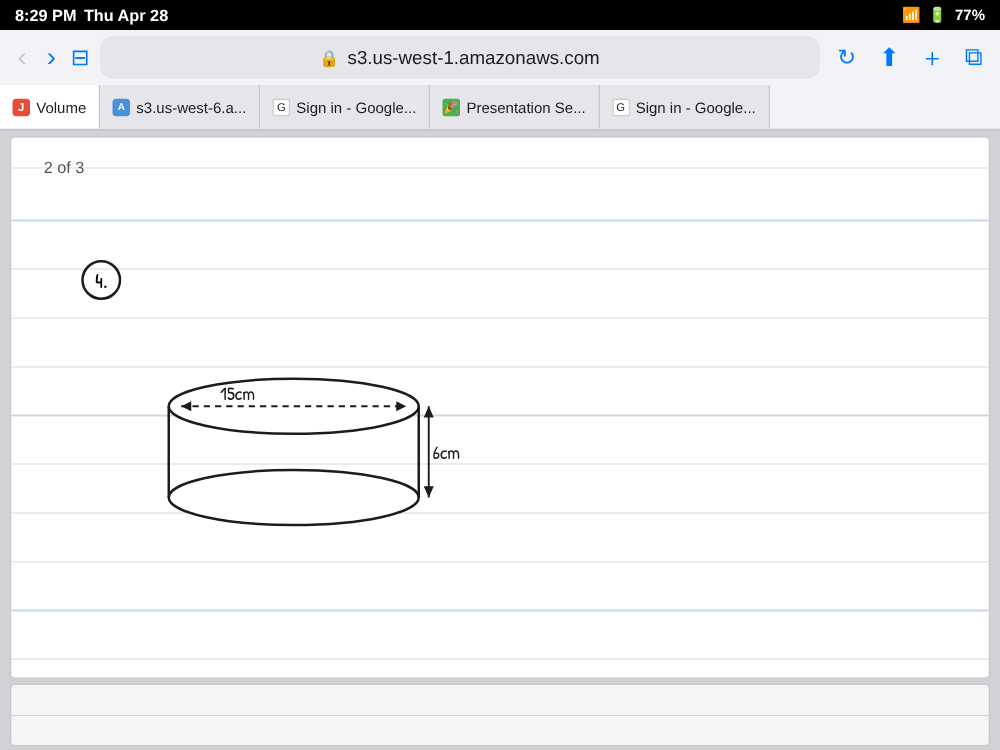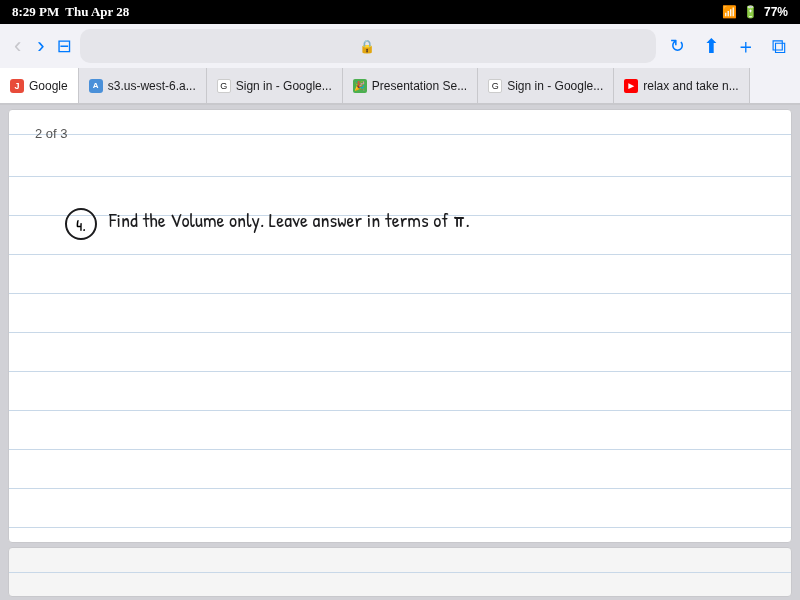--- a/index.html
+++ b/index.html
@@ -10,21 +10,21 @@
       background: #000;
       color: #fff;
       height: 24px;
       display: flex;
       align-items: center;
       justify-content: space-between;
       padding: 0 12px;
       font-size: 13px;
       font-weight: 600;
     }
-    .status-left { display: flex; align-items: center; gap: 6px; font-family: Liberation Serif, serif; }
+    .status-left { display: flex; align-items: center; gap: 6px; }
     .status-right { display: flex; align-items: center; gap: 6px; font-size: 12px; }
 
     
     .browser-chrome {
       background: #f2f2f7;
       border-bottom: 1px solid #c8c8cc;
     }
     .nav-bar {
       display: flex;
       align-items: center;
@@ -224,65 +224,88 @@
   </div>
 </div>
 
 <div class="browser-chrome">
   <div class="nav-bar">
     <button class="nav-btn disabled">‹</button>
     <button class="nav-btn">›</button>
     <button class="reader-btn">⊟</button>
     <div class="address-bar">
       <span class="lock-icon">🔒</span>
+      <span>s3.us-west-1.amazonaws.com</span>
     </div>
     <button class="reload-btn">↻</button>
     <button class="share-btn">⬆</button>
     <button class="new-tab-btn">＋</button>
     <button class="tabs-btn">⧉</button>
   </div>
 
   <div class="tabs-bar">
     <div class="tab active">
       <div class="tab-favicon fav-jupiter">J</div>
-      <span class="tab-label">Google</span>
+      <span class="tab-label">Volume</span>
     </div>
     <div class="tab">
       <div class="tab-favicon fav-s3">A</div>
       <span class="tab-label">s3.us-west-6.a...</span>
     </div>
     <div class="tab">
       <div class="tab-favicon fav-google">G</div>
       <span class="tab-label">Sign in - Google...</span>
     </div>
     <div class="tab">
       <div class="tab-favicon fav-present">🎉</div>
       <span class="tab-label">Presentation Se...</span>
     </div>
     <div class="tab">
       <div class="tab-favicon fav-google">G</div>
       <span class="tab-label">Sign in - Google...</span>
-    </div>
-    <div class="tab">
-      <div class="tab-favicon fav-youtube">▶</div>
-      <span class="tab-label">relax and take n...</span>
     </div>
   </div>
 </div>
 
 <div class="page-content">
   <div class="worksheet-page">
     <div class="lined-paper"></div>
     <div class="worksheet-content">
       <span class="pg-num">2 of 3</span>
 
       <div class="question">
         <div class="question-number">4.</div>
-        <div class="question-text">Find the Volume only.   Leave answer in terms of π.</div>
       </div>
 
+      <div class="cylinder-container">
+        <svg class="cylinder-svg" viewBox="0 0 280 160">
+
+          <ellipse cx="140" cy="128" rx="100" ry="22" fill="white" stroke="#1c1c1e" stroke-width="2"></ellipse>
+
+          <line x1="40" y1="55" x2="40" y2="128" stroke="#1c1c1e" stroke-width="2"></line>
+
+          <line x1="240" y1="55" x2="240" y2="128" stroke="#1c1c1e" stroke-width="2"></line>
+
+          <ellipse cx="140" cy="55" rx="100" ry="22" fill="white" stroke="#1c1c1e" stroke-width="2"></ellipse>
+
+          <line x1="50" y1="55" x2="140" y2="55" stroke="#1c1c1e" stroke-width="1.5" stroke-dasharray="5,4"></line>
+
+          <polygon points="50,55 58,51 58,59" fill="#1c1c1e"></polygon>
+
+          <polygon points="230,55 222,51 222,59" fill="#1c1c1e"></polygon>
+          <line x1="140" y1="55" x2="230" y2="55" stroke="#1c1c1e" stroke-width="1.5" stroke-dasharray="5,4"></line>
+
+          <text x="95" y="50" font-family="'Patrick Hand','Comic Sans MS',cursive" font-size="15" fill="#1c1c1e" text-anchor="middle">15cm</text>
+
+          <line x1="248" y1="55" x2="248" y2="128" stroke="#1c1c1e" stroke-width="1.5"></line>
+          <polygon points="248,55 244,64 252,64" fill="#1c1c1e"></polygon>
+          <polygon points="248,128 244,119 252,119" fill="#1c1c1e"></polygon>
+
+          <text x="262" y="97" font-family="'Patrick Hand','Comic Sans MS',cursive" font-size="15" fill="#1c1c1e" text-anchor="middle">6cm</text>
+        </svg>
+      </div>
     </div>
   </div>
 
   <div class="page-bottom">
     <div class="page-bottom-lined"></div>
   </div>
 </div>
 
 </body></html>

